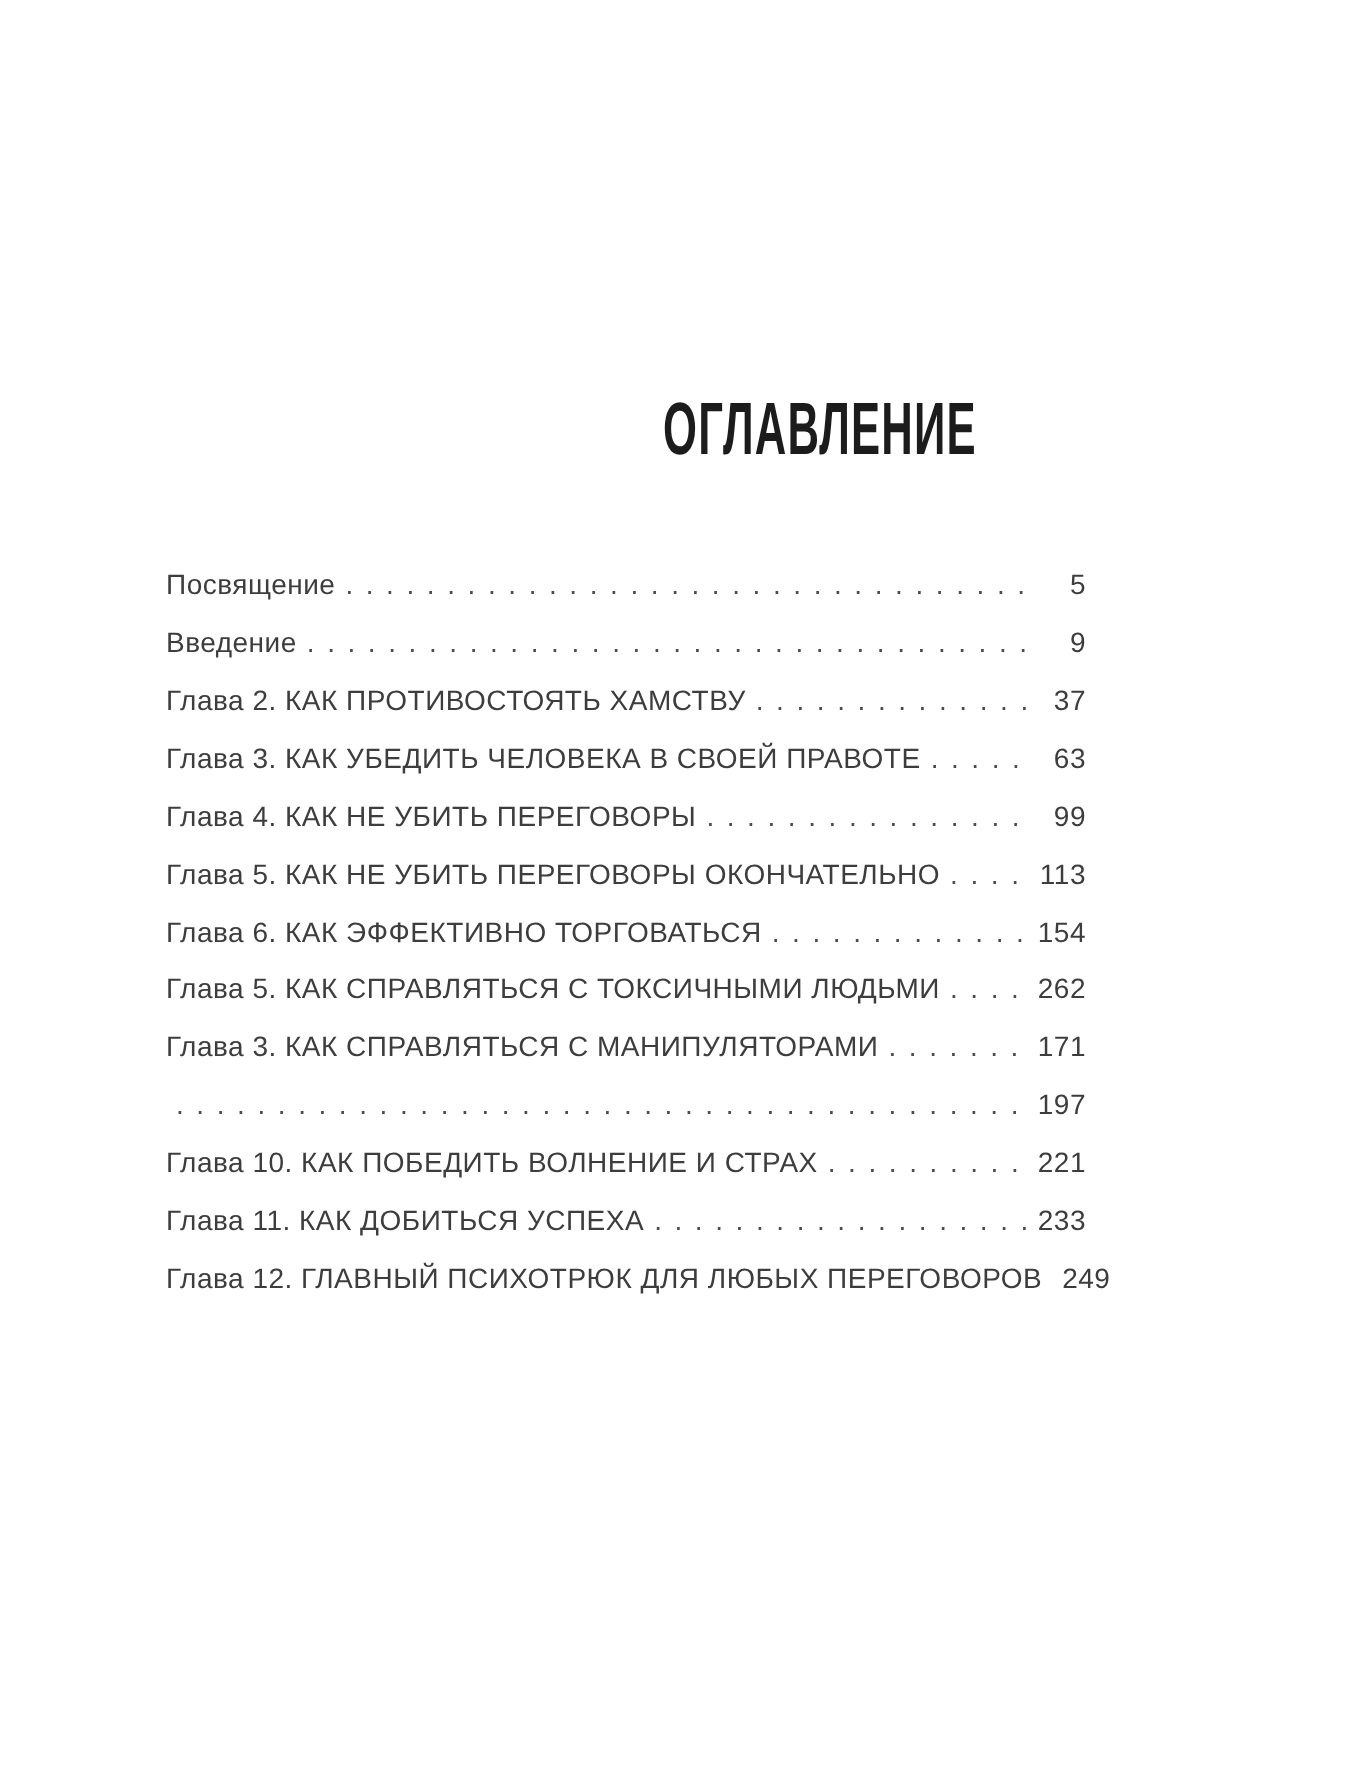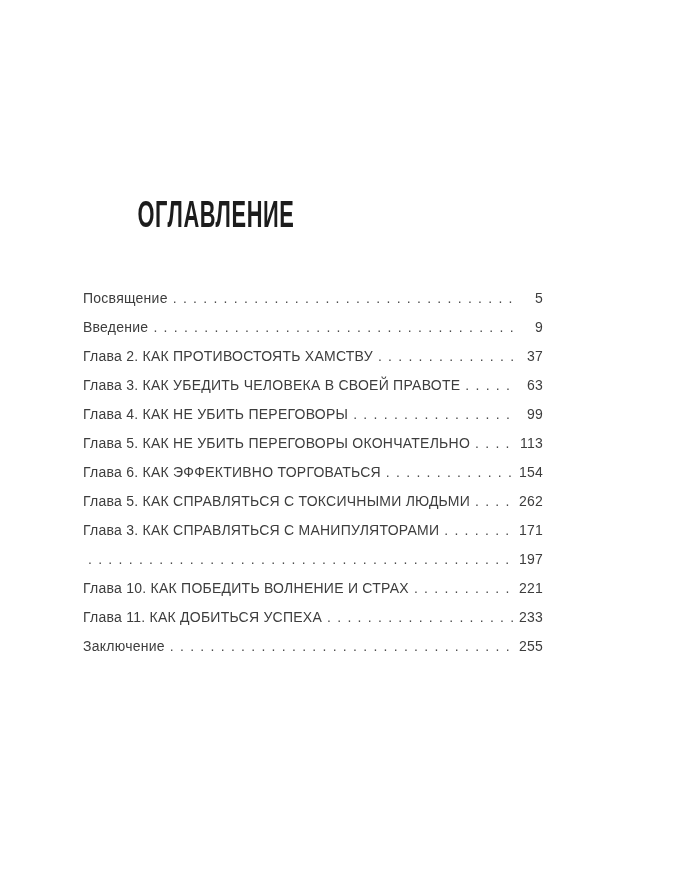--- a/index.html
+++ b/index.html
@@ -13,42 +13,42 @@
     height: 888px;
     background: #ffffff;
     font-family: "Liberation Sans", sans-serif;
     overflow: hidden;
   }
   .title-wrap {
     position: absolute;
     top: 196px;
     left: 83px;
     width: 460px;
-    text-align: left;
+    text-align: right;
     line-height: 37px;
   }
   .title-text {
     display: inline-block;
     font-size: 37px;
     font-weight: 700;
     color: #1c1c1c;
     letter-spacing: 1px;
     transform: scaleX(0.59);
     transform-origin: center;
     white-space: nowrap;
   }
   .toc {
     position: absolute;
     top: 284px;
     left: 83px;
     width: 460px;
   }
   .row {
     display: flex;
-    align-items: center;
+    align-items: flex-start;
     height: 28.93px;
     font-size: 14px;
     color: #3d3d3d;
     letter-spacing: 0.25px;
   }
   .lbl {
     white-space: nowrap;
     flex: 0 0 auto;
   }
   .dots {
@@ -148,21 +148,21 @@
       <span class="dots"></span>
       <span class="num">221</span>
     </div>
 
     <div class="row">
       <span class="lbl">Глава 11. КАК ДОБИТЬСЯ УСПЕХА</span>
       <span class="dots"></span>
       <span class="num">233</span>
     </div>
 
+    <div class="row">
+      <span class="lbl">Глава 12. ГЛАВНЫЙ ПСИХОТРЮК ДЛЯ ЛЮБЫХ ПЕРЕГОВОРОВ</span>
+      <span class="dots"></span>
+      <span class="num">249</span>
+    </div>
 
-    <div class="row">
-      <span class="lbl">Заключение</span>
-      <span class="dots"></span>
-      <span class="num">255</span>
-    </div>
 
   </div>
 </div>
 
 </body></html>

